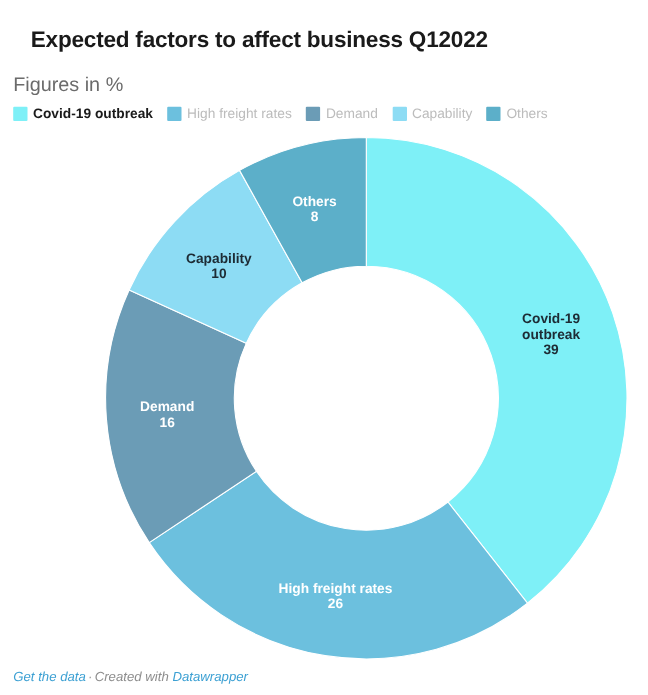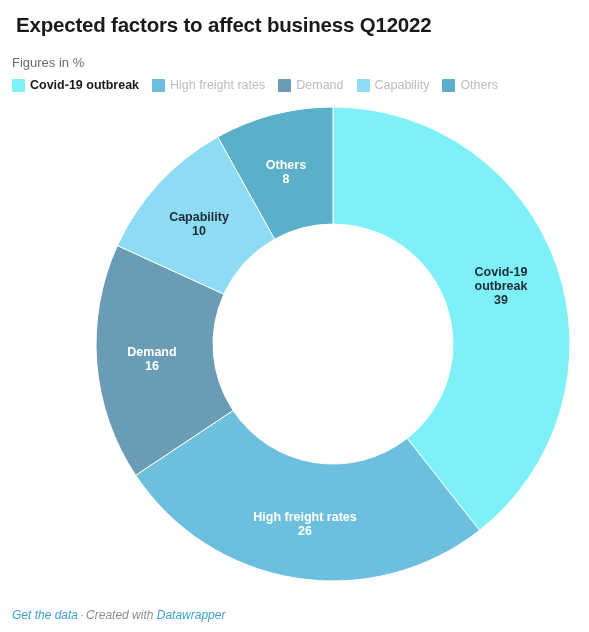--- a/index.html
+++ b/index.html
@@ -25,24 +25,24 @@
   
   #header {
     padding: 9px 12px 0 12px;
   }
   #chart-title {
     font-size: 20.5px;
     font-weight: bold;
     color: #1a1a1a;
     letter-spacing: -0.2px;
     line-height: 1.15;
-    margin: 4px;
+    margin: 16px;
   }
   #chart-subtitle {
-    font-size: 13px;
+    font-size: 18px;
     color: #6b6b6b;
     margin-top: 18px;
     line-height: 1.2;
   }
 
   
   #legend {
     display: flex;
     flex-wrap: wrap;
     align-items: center;

